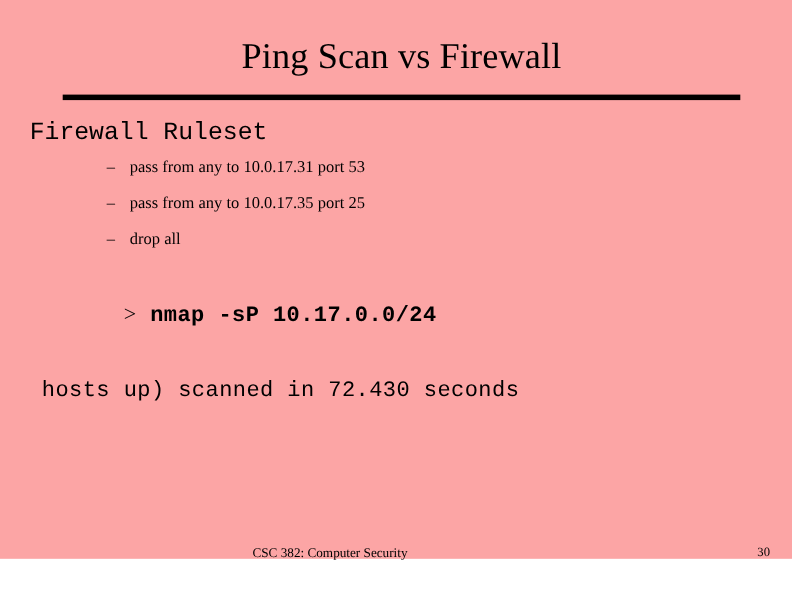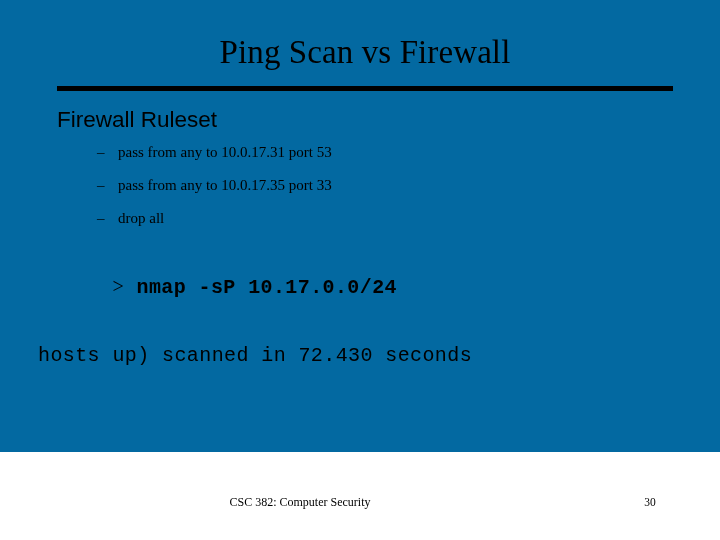--- a/index.html
+++ b/index.html
@@ -13,22 +13,22 @@
     overflow: hidden;
     font-family: "Liberation Serif", "DejaVu Serif", serif;
     color: #000000;
     position: relative;
   }
   .slide {
     position: absolute;
     left: 0;
     top: 0;
     width: 720px;
-    height: 452px;
-    background: #0369a1;
+    height: 508px;
+    background: #fca5a5;
   }
 
   
   .slide-title {
     position: absolute;
     left: 57px;
     top: 32px;
     width: 616px;
     text-align: center;
     font-family: "Liberation Serif", "DejaVu Serif", serif;
@@ -50,24 +50,24 @@
 
   
   .body-area {
     position: absolute;
     left: 0;
     top: 104px;
     width: 720px;
   }
   .lvl1 {
     position: relative;
-    margin-left: 57px;
+    margin-left: 27px;
     font-size: 22.5px;
     line-height: 32px;
-    font-family: Liberation Sans, sans-serif;
+    font-family: Liberation Mono, monospace;
     white-space: nowrap;
   }
   .lvl2 {
     position: relative;
     margin-left: 97px;
     font-size: 15px;
     line-height: 33px;
     font-family: "Liberation Serif", "DejaVu Serif", serif;
     white-space: nowrap;
   }
@@ -109,21 +109,21 @@
     font-size: 12px;
     line-height: 14px;
     color: #000000;
     white-space: nowrap;
   }
   .footer-page {
     position: absolute;
     left: 600px;
     top: 495px;
     width: 100px;
-    text-align: center;
+    text-align: right;
     font-family: "Liberation Serif", "DejaVu Serif", serif;
     font-size: 11.5px;
     line-height: 14px;
     color: #000000;
   }
 </style>
 </head>
 <body>
 
 <div class="slide">
@@ -134,21 +134,21 @@
 
   <div class="body-area">
 
     <div class="lvl1">Firewall Ruleset</div>
 
     <div class="lvl2">
       <span class="dash">–</span><span>pass from any to 10.0.17.31 port 53</span>
     </div>
 
     <div class="lvl2">
-      <span class="dash">–</span><span>pass from any to 10.0.17.35 port 33</span>
+      <span class="dash">–</span><span>pass from any to 10.0.17.35 port 25</span>
     </div>
 
     <div class="lvl2">
       <span class="dash">–</span><span>drop all</span>
     </div>
 
     <div class="mono-line">
       <span class="prompt">&gt;</span><span class="cmd"> </span><span class="cmd">nmap -sP 10.17.0.0/24</span>
     </div>
 

